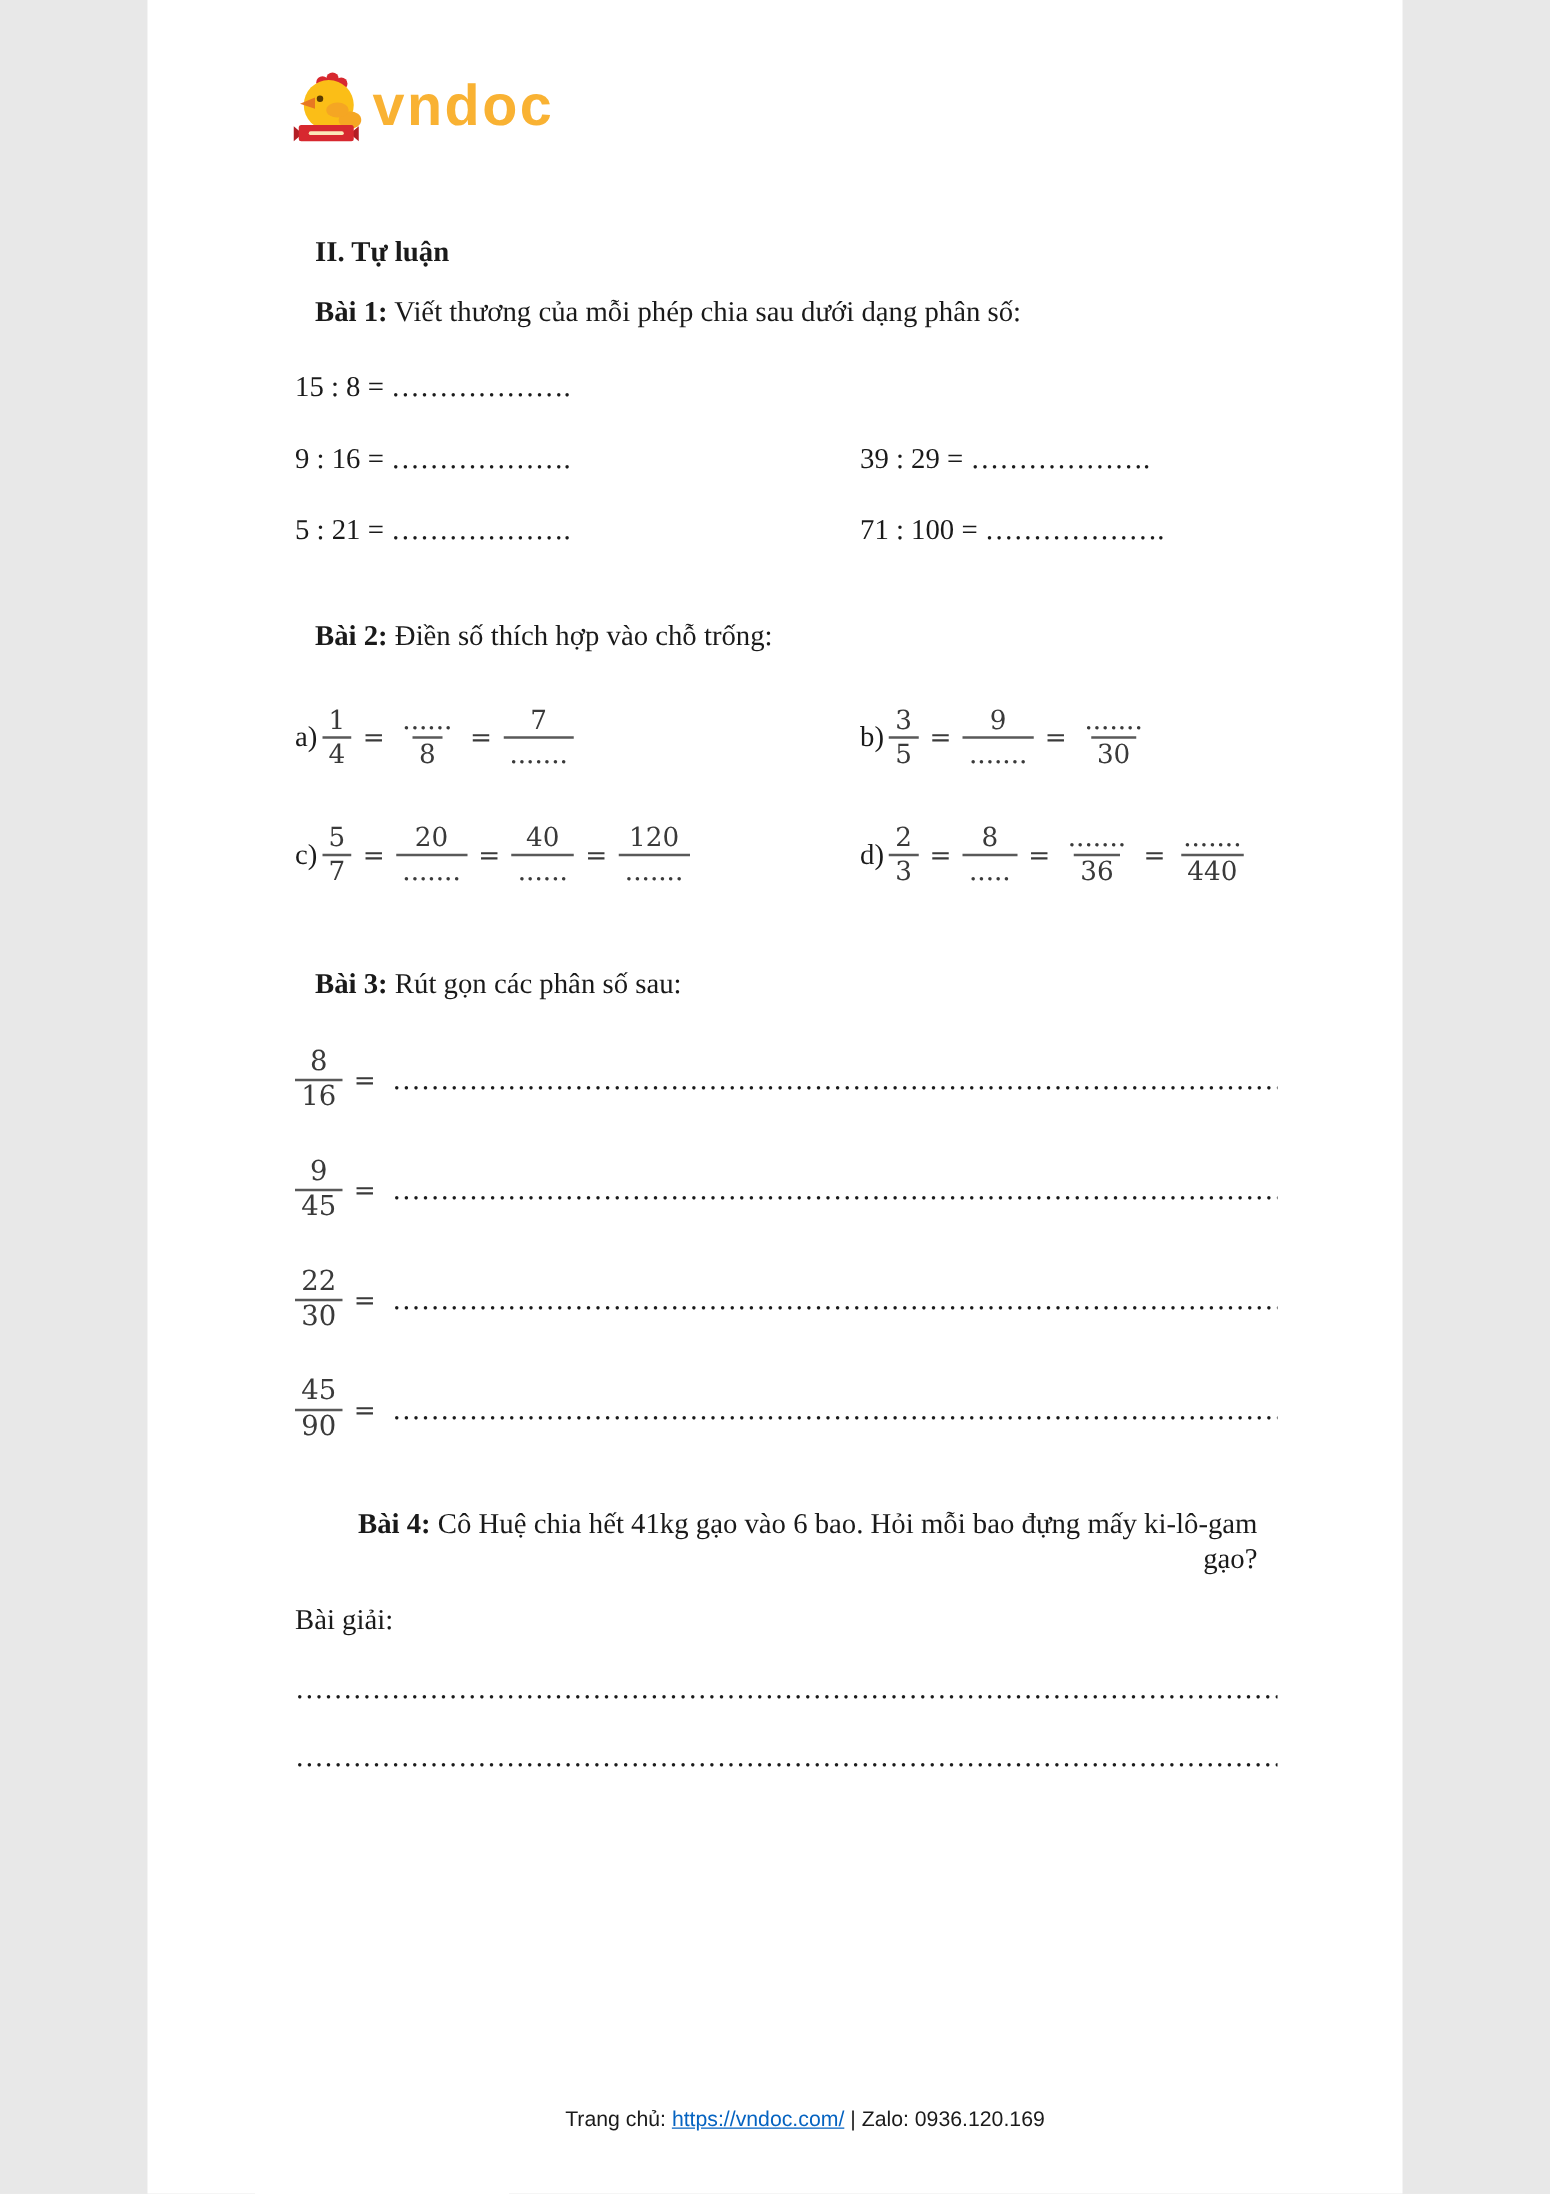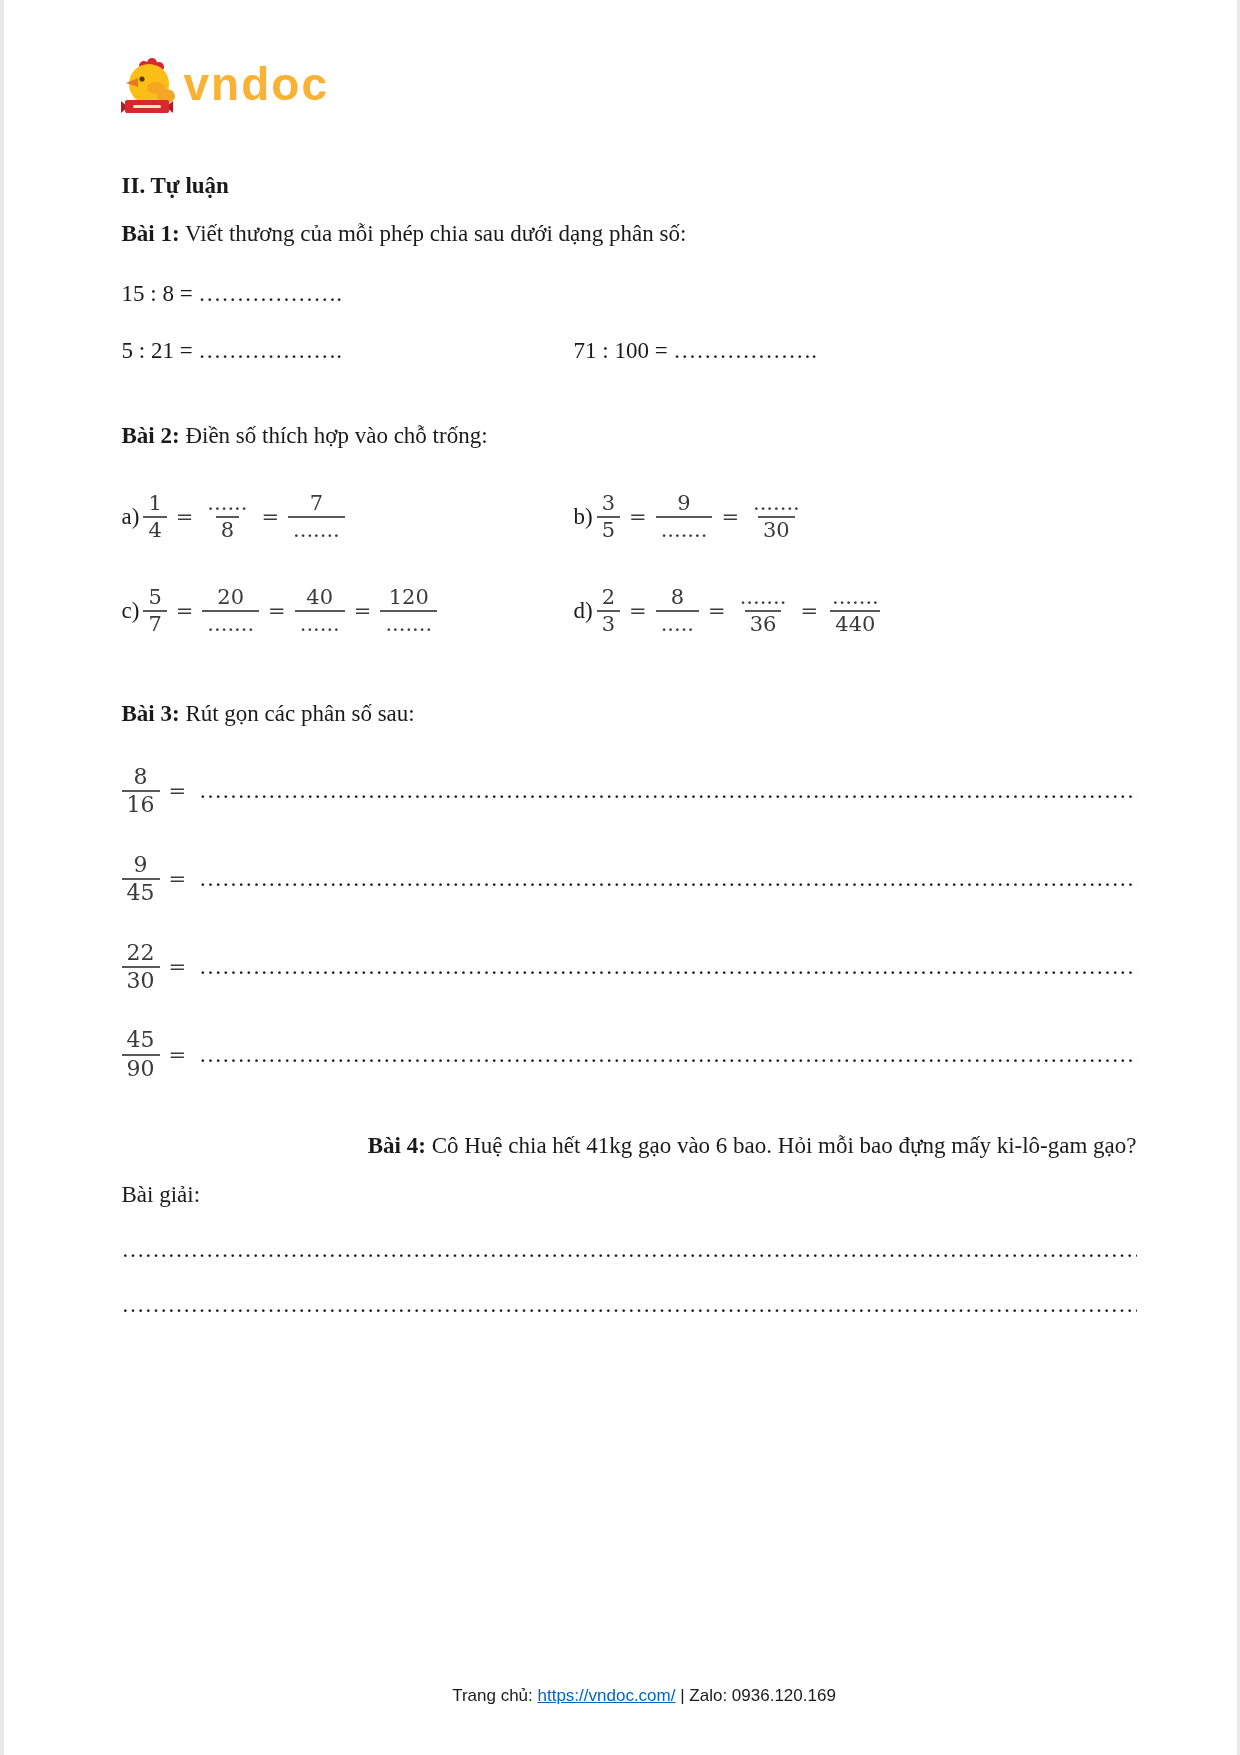--- a/index.html
+++ b/index.html
@@ -1,34 +1,34 @@
 <!DOCTYPE html>
 <html><head>
 <meta charset="utf-8">
 <style>
   html,body { margin:0; padding:0; background:#e8e8e8; }
   .page {
     position:relative;
-    width:1233px; height:1755px;
+    width:1004px; height:1755px;
     background:#ffffff;
     margin:0 auto;
     font-family:"Liberation Serif", serif;
     color:#1a1a1a;
     overflow:hidden;
   }
   
   .logo { position:absolute; top:52px; left:112px; display:flex; align-items:center; gap:6px; }
   .logo .brand {
     font-family:"Liberation Sans", sans-serif;
     font-weight:800; font-size:46px; letter-spacing:2px;
     color:#F9B233;
   }
   
   .content { position:absolute; top:172px; left:118px; right:100px; }
-  .heading { font-size:23px; margin:0; line-height:28px; }
+  .heading { font-size:23px; margin:16px; line-height:28px; }
   .heading b { font-weight:bold; }
   
   .b1-rows { margin-top:32px; }
   .b1-row { display:grid; grid-template-columns:452px 1fr; line-height:27px; margin-bottom:30px; font-size:23px; }
   
   .frac { display:inline-flex; flex-direction:column; align-items:center;
           font-family:"DejaVu Serif", serif; font-size:21px; line-height:1.2; color:#3a3a3a; }
   .frac .num, .frac .den { padding:0 5px; text-align:center; }
   .frac .den { border-top:2px solid #595959; }
   .eq { font-family:"DejaVu Serif", serif; font-size:21px; color:#3a3a3a; margin:0 9px; }
@@ -79,20 +79,24 @@
 
     <p class="heading"><b>II. Tự luận</b></p>
 
     <p class="heading" style="margin-top:20px;"><b>Bài 1:</b><span> Viết thương của mỗi phép chia sau dưới dạng phân số:</span></p>
 
     <div class="b1-rows">
       <div class="b1-row">
         <span>15 : 8 = ……………….</span>
       </div>
       <div class="b1-row">
+        <span>9 : 16 = ……………….</span>
+        <span>39 : 29 = ……………….</span>
+      </div>
+      <div class="b1-row">
         <span>5 : 21 = ……………….</span>
         <span>71 : 100 = ……………….</span>
       </div>
     </div>
 
     <p class="heading spacer-b2"><b>Bài 2:</b><span> Điền số thích hợp vào chỗ trống:</span></p>
 
     <div class="b2-grid">
 
       <div class="b2-part">

